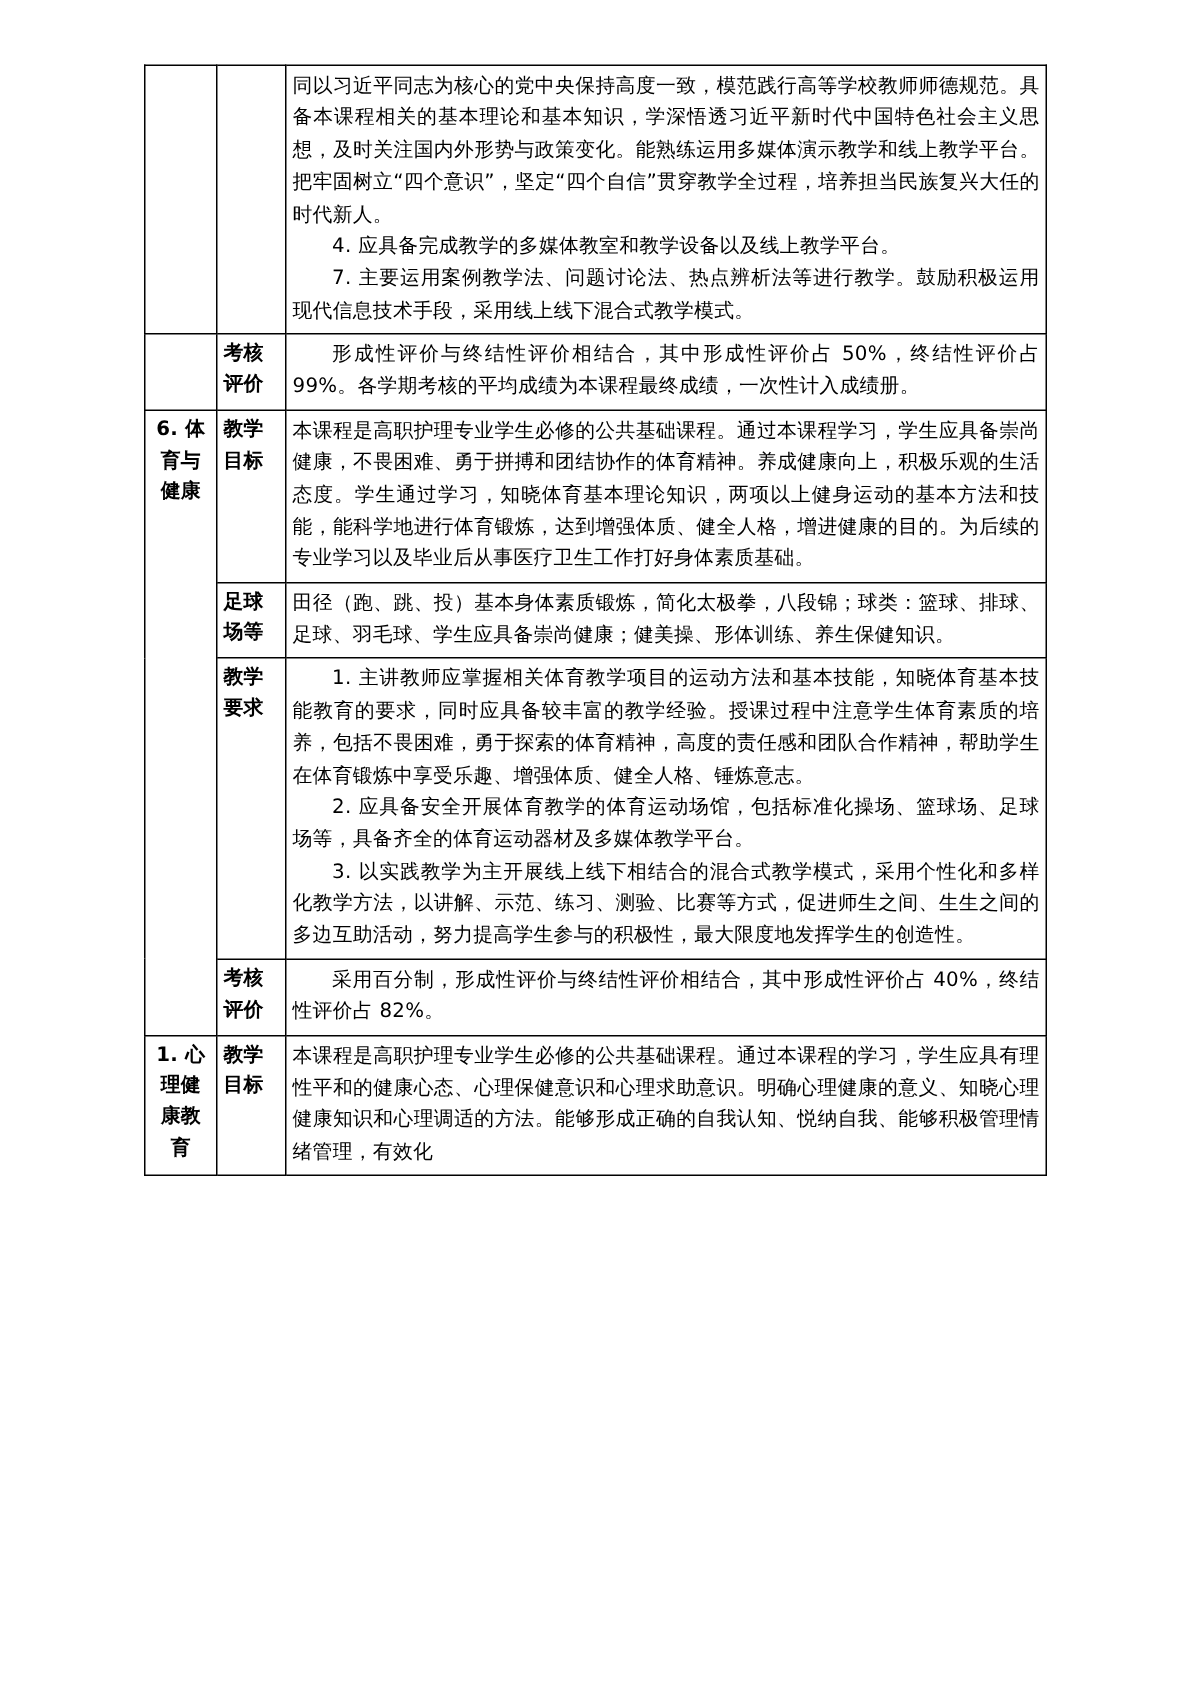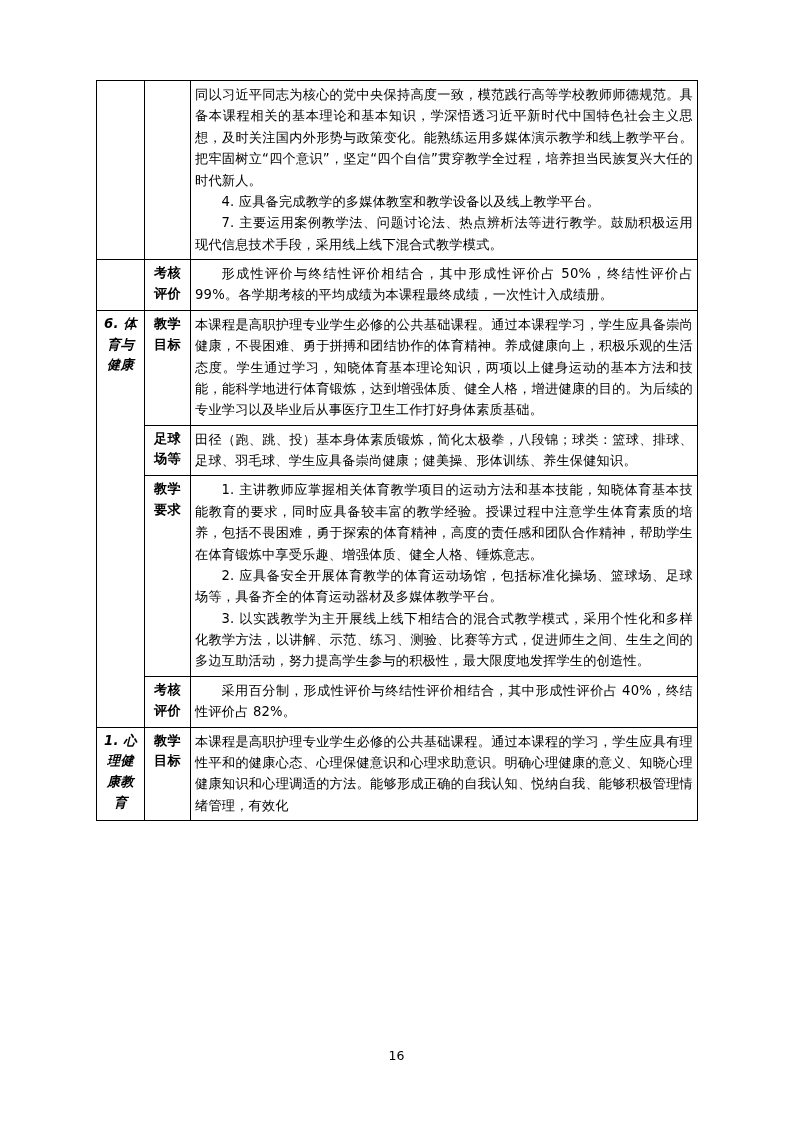--- a/index.html
+++ b/index.html
@@ -12,41 +12,40 @@
     height: 1122px;
     font-family: "DejaVu Sans", "Liberation Sans", sans-serif;
     color: #000000;
     position: relative;
   }
   .page {
     position: relative;
     width: 793px;
     height: 1122px;
     box-sizing: border-box;
-    padding: 80px 96px 0 96px;
+    padding: 43px 96px 0 96px;
   }
   table.doc-table {
     border-collapse: collapse;
     width: 601px;
     table-layout: fixed;
   }
   table.doc-table td {
     border: 1px solid #000000;
     vertical-align: top;
     padding: 3px 4px 4px 4px;
     font-size: 13.2px;
     line-height: 1.62;
     letter-spacing: 0.2px;
   }
   .col-a { width: 48px; }
   .col-b { width: 46px; }
   .col-c { width: 507px; }
 
   .label-cell {
-    text-align: center;
     font-weight: bold;
     vertical-align: middle;
     padding-left: 2px;
     padding-right: 2px;
   }
   .label-cell .lbl {
     display: block;
     line-height: 1.58;
   }
   .body-cell p {
@@ -64,21 +63,20 @@
     top: 1048px;
     text-align: center;
     font-size: 12.5px;
     font-family: "DejaVu Sans", "Liberation Sans", sans-serif;
   }
   .vert-label {
     font-weight: bold;
     text-align: center;
     vertical-align: middle;
     line-height: 1.6;
-    font-style: italic;
   }
 </style>
 </head>
 <body>
 
 <div class="page">
 
   <table class="doc-table">
     <colgroup>
       <col class="col-a">
@@ -156,15 +154,14 @@
           <span class="lbl">教学目标</span>
         </td>
         <td class="body-cell">
           <p>本课程是高职护理专业学生必修的公共基础课程。通过本课程的学习，学生应具有理性平和的健康心态、心理保健意识和心理求助意识。明确心理健康的意义、知晓心理健康知识和心理调适的方法。能够形成正确的自我认知、悦纳自我、能够积极管理情绪管理，有效化</p>
         </td>
       </tr>
 
     </tbody>
   </table>
 
-  <div class="pagenum">16</div>
 
 </div>
 
 </body></html>

